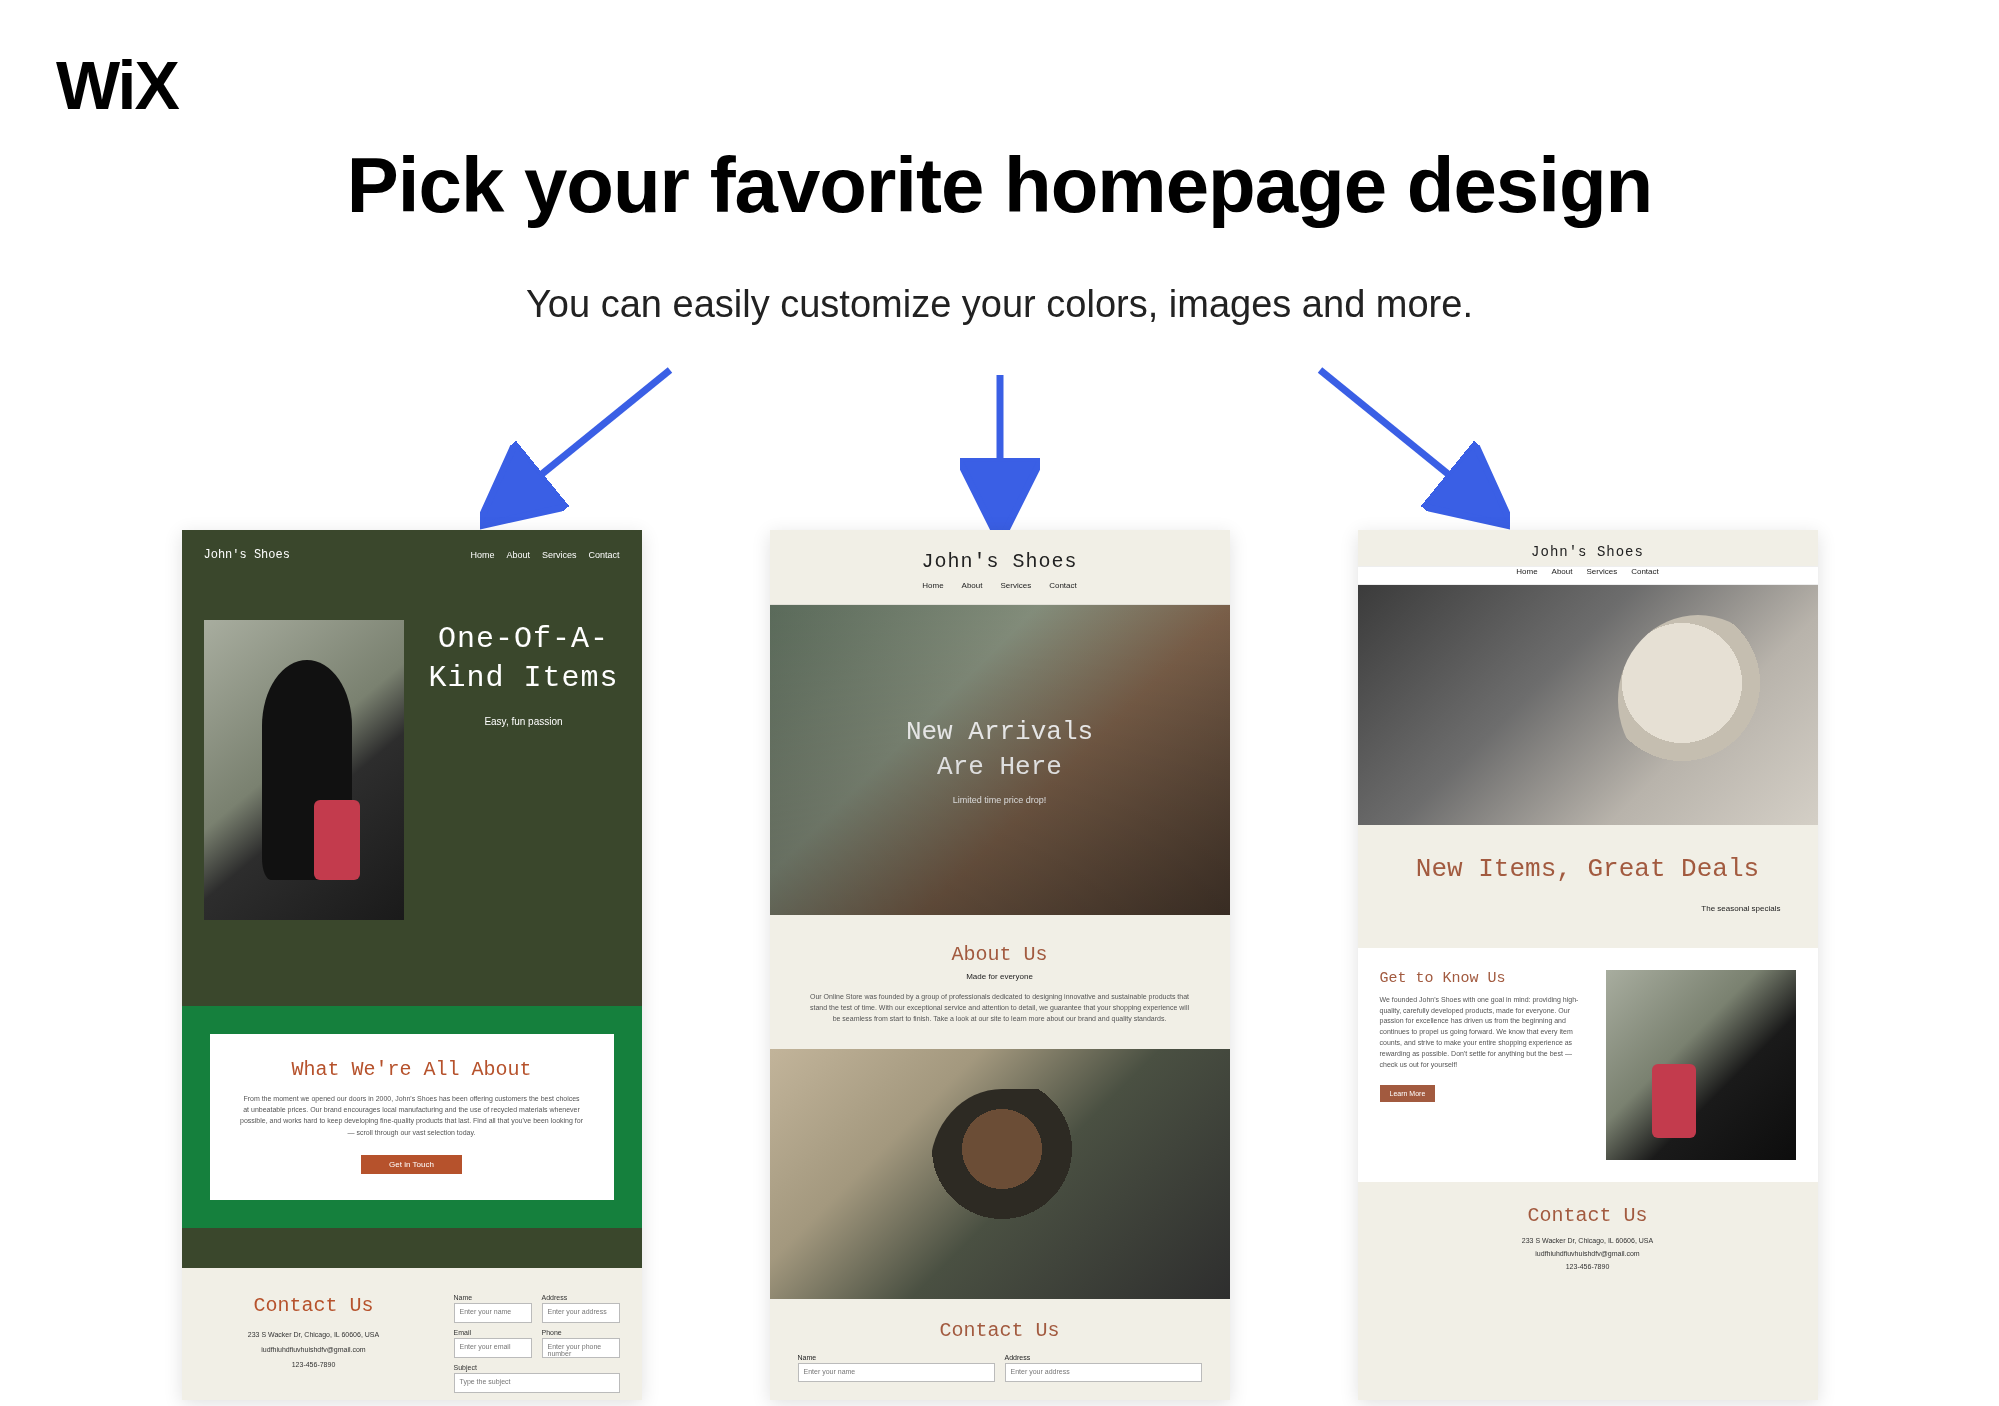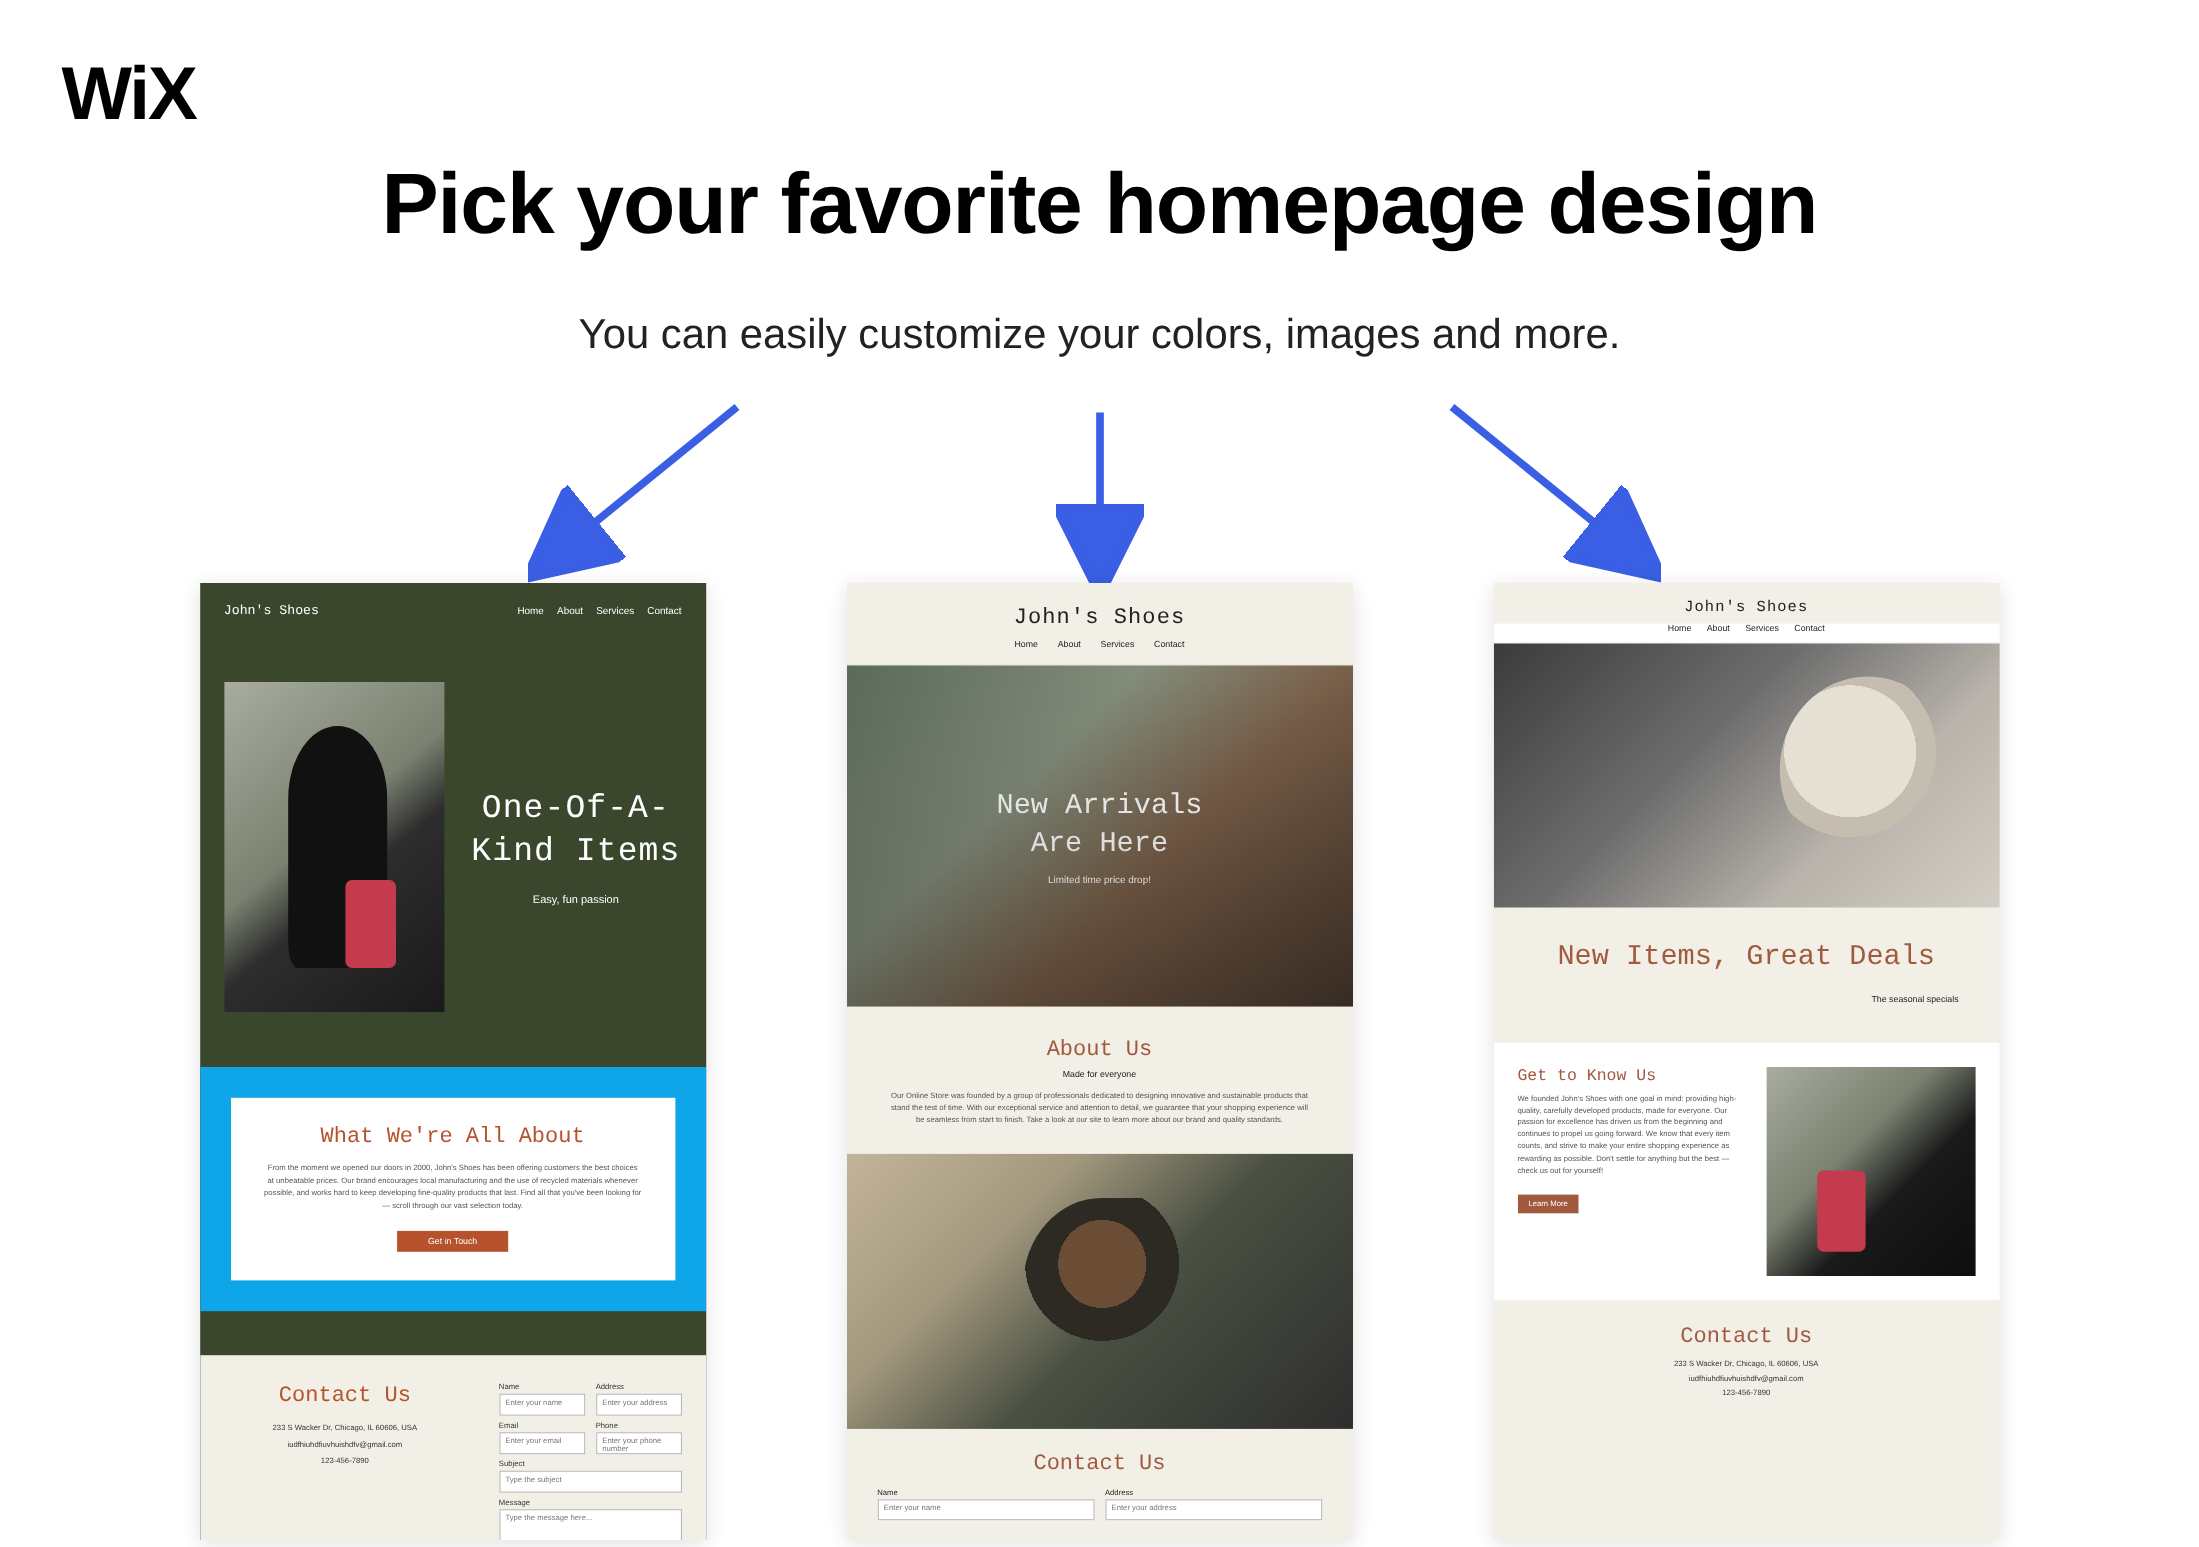--- a/index.html
+++ b/index.html
@@ -65,28 +65,28 @@
     box-shadow: 0 4px 18px rgba(0,0,0,0.12);
     overflow: hidden;
     position: relative;
     font-family: "Courier New", Courier, monospace;
   }
 
   
   .t1 { background: #3a472c; color:#fff; }
   .t1 .topbar { display:flex; justify-content:space-between; align-items:center; padding:18px 22px; font-size:12px; }
   .t1 .nav { display:flex; gap:12px; font-family: Arial, sans-serif; font-size:9px; }
-  .t1 .hero { display:flex; gap:24px; padding:40px 22px 50px 22px; align-items:center; }
+  .t1 .hero { display:flex; gap:24px; padding:40px 22px 50px 22px; align-items:flex-start; }
   .t1 .hero-img { width:200px; height:300px; background:linear-gradient(140deg,#a8ad9f 0%,#7a8170 45%,#2d2d2d 60%,#1a1a1a 100%); position:relative; overflow:hidden;}
   .t1 .hero-img::before{content:"";position:absolute;left:58px;top:40px;width:90px;height:220px;background:#111;border-radius:50% 50% 10% 10%/30% 30% 10% 10%;}
   .t1 .hero-img::after{content:"";position:absolute;left:110px;bottom:40px;width:46px;height:80px;background:#c33b4d;border-radius:6px;}
   .t1 .hero-txt { flex:1; text-align:center; }
   .t1 .hero-txt h3 { font-size:30px; margin:0 0 18px 0; font-weight:400; letter-spacing:1px; line-height:1.3;}
   .t1 .hero-txt p  { font-size:10px; font-family:Arial,sans-serif; margin:0;}
-  .t1 .about-wrap { background:#0ea5e9; padding:28px; }
+  .t1 .about-wrap { background:#15803d; padding:28px;margin-top:36px; }
   .t1 .about-box { background:#fff; color:#000; text-align:center; padding:20px 30px 26px 30px; }
   .t1 .about-box h4{ font-size:20px; color:#b6522c; margin:4px 0 12px 0; font-weight:400;}
   .t1 .about-box p { font-size:7px; font-family:Arial,sans-serif; color:#555; line-height:1.6; margin:0 0 16px 0;}
   .t1 .about-box button{ background:#b6522c;color:#fff;border:none;font-size:8px;padding:5px 28px;font-family:Arial,sans-serif;}
   .t1 .contact { background:#f1efe6; color:#000; display:flex; padding:26px 22px; gap:30px; margin-top:40px;}
   .t1 .contact-left { width:220px; text-align:center;}
   .t1 .contact-left h4 { font-size:20px; color:#b6522c; margin:0 0 14px 0; font-weight:400;}
   .t1 .contact-left div { font-size:7px; font-family:Arial,sans-serif; color:#333; margin-bottom:8px;}
   .t1 .form { flex:1; font-family:Arial,sans-serif; font-size:7px; color:#333; }
   .t1 .form-row{ display:flex; gap:10px; margin-bottom:6px;}

